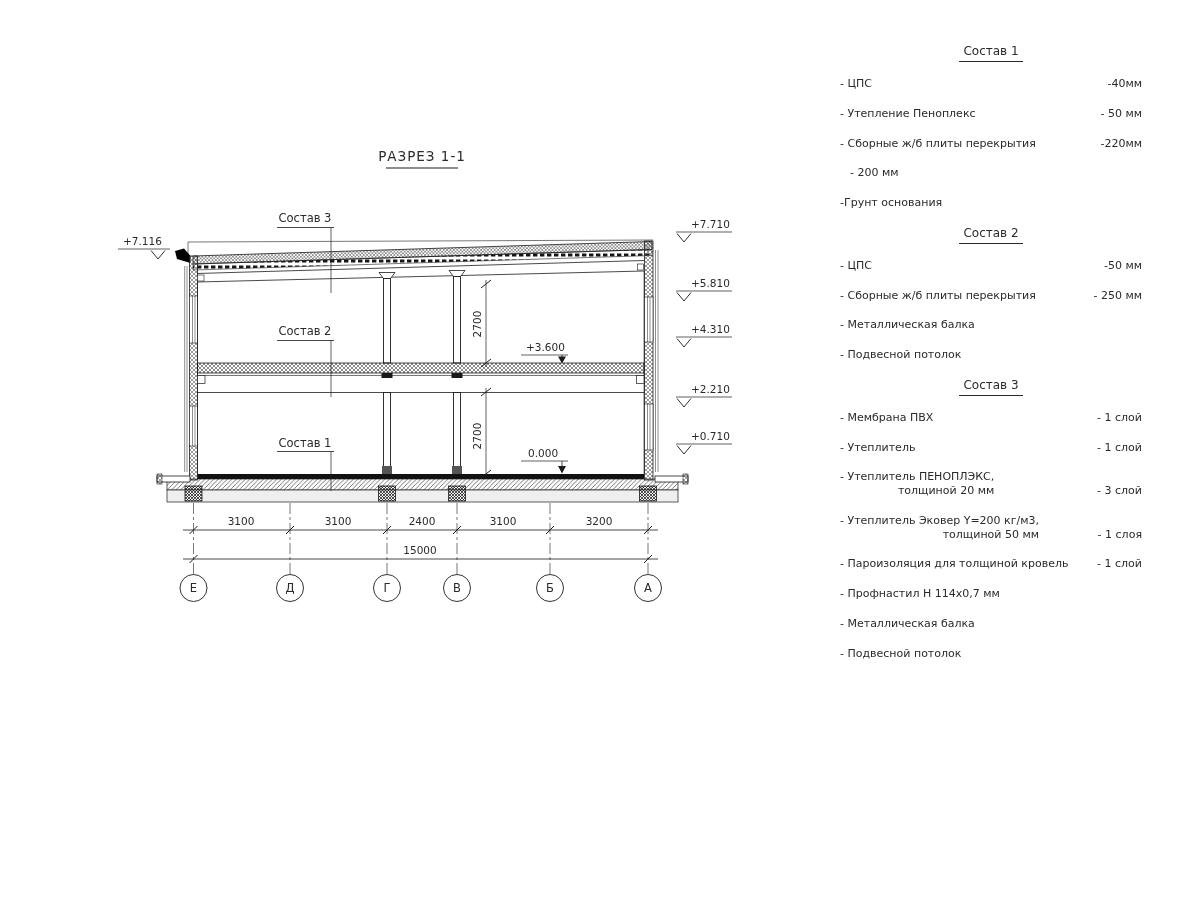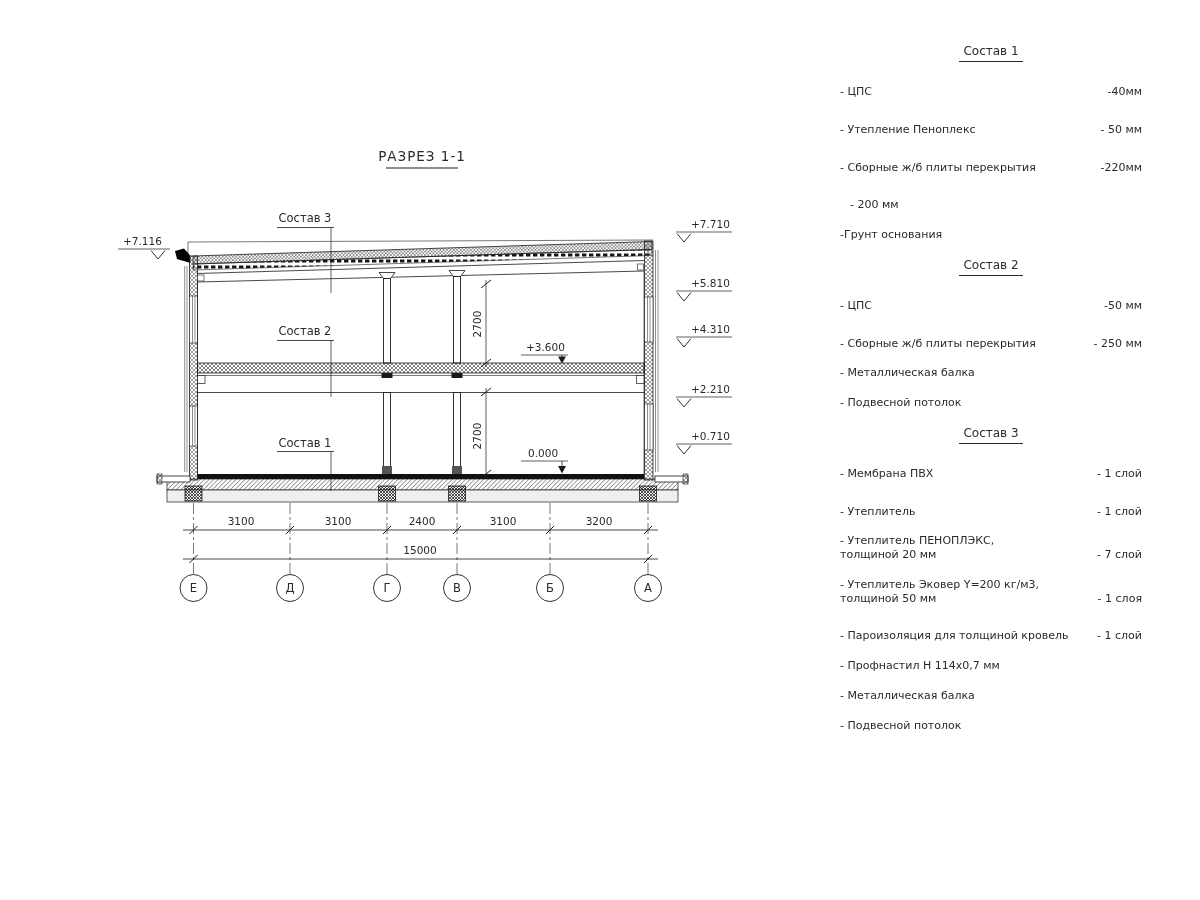--- a/index.html
+++ b/index.html
@@ -11,22 +11,22 @@
   .t-axis{font-size:11.5px;}
   .t-title{font-size:13.5px;letter-spacing:1px;}
   .t-label{font-size:11.5px;}
   .ln{stroke:#1c1c1c;fill:none;}
   
   #legend{position:absolute;left:840px;top:44px;width:302px;font-size:11px;line-height:1.25;}
   .lhead{text-align:center;margin:12px 0 15px 0;}
   .lhead:first-child{margin-top:0;}
   .lhead span{display:inline-block;border-bottom:1px solid #2a2a2a;padding:0 4px 2px 4px;font-size:12px;}
   .lrow{display:flex;justify-content:space-between;align-items:flex-end;margin-bottom:16px;}
-  .lname{white-space:pre-line;}
-  .lval{white-space:nowrap;padding-left:10px;margin-top:8px;}
+  .lname{white-space:pre-line;text-align:right;}
+  .lval{white-space:nowrap;padding-left:10px;}
 </style>
 </head>
 <body>
 
 <div id="page">
 
 <svg id="drawing-svg" width="790" height="650" viewBox="0 0 790 650">
   <defs>
     <pattern id="hatchWall" width="4" height="4" patternUnits="userSpaceOnUse">
       <path d="M0 4 L4 0 M0 0 L4 4" stroke="#4a4a4a" stroke-width="0.55"></path>
@@ -293,21 +293,21 @@
     <span class="lname">- Мембрана ПВХ</span>
     <span class="lval">- 1 слой</span>
   </div>
   <div class="lrow">
     <span class="lname">- Утеплитель</span>
     <span class="lval">- 1 слой</span>
   </div>
   <div class="lrow">
     <span class="lname">- Утеплитель ПЕНОПЛЭКС,
 толщиной 20 мм</span>
-    <span class="lval">- 7 слой</span>
+    <span class="lval">- 3 слой</span>
   </div>
   <div class="lrow">
     <span class="lname">- Утеплитель Эковер Y=200 кг/м3,
 толщиной 50 мм</span>
     <span class="lval">- 1 слоя</span>
   </div>
   <div class="lrow">
     <span class="lname">- Пароизоляция для толщиной кровель</span>
     <span class="lval">- 1 слой</span>
   </div>

